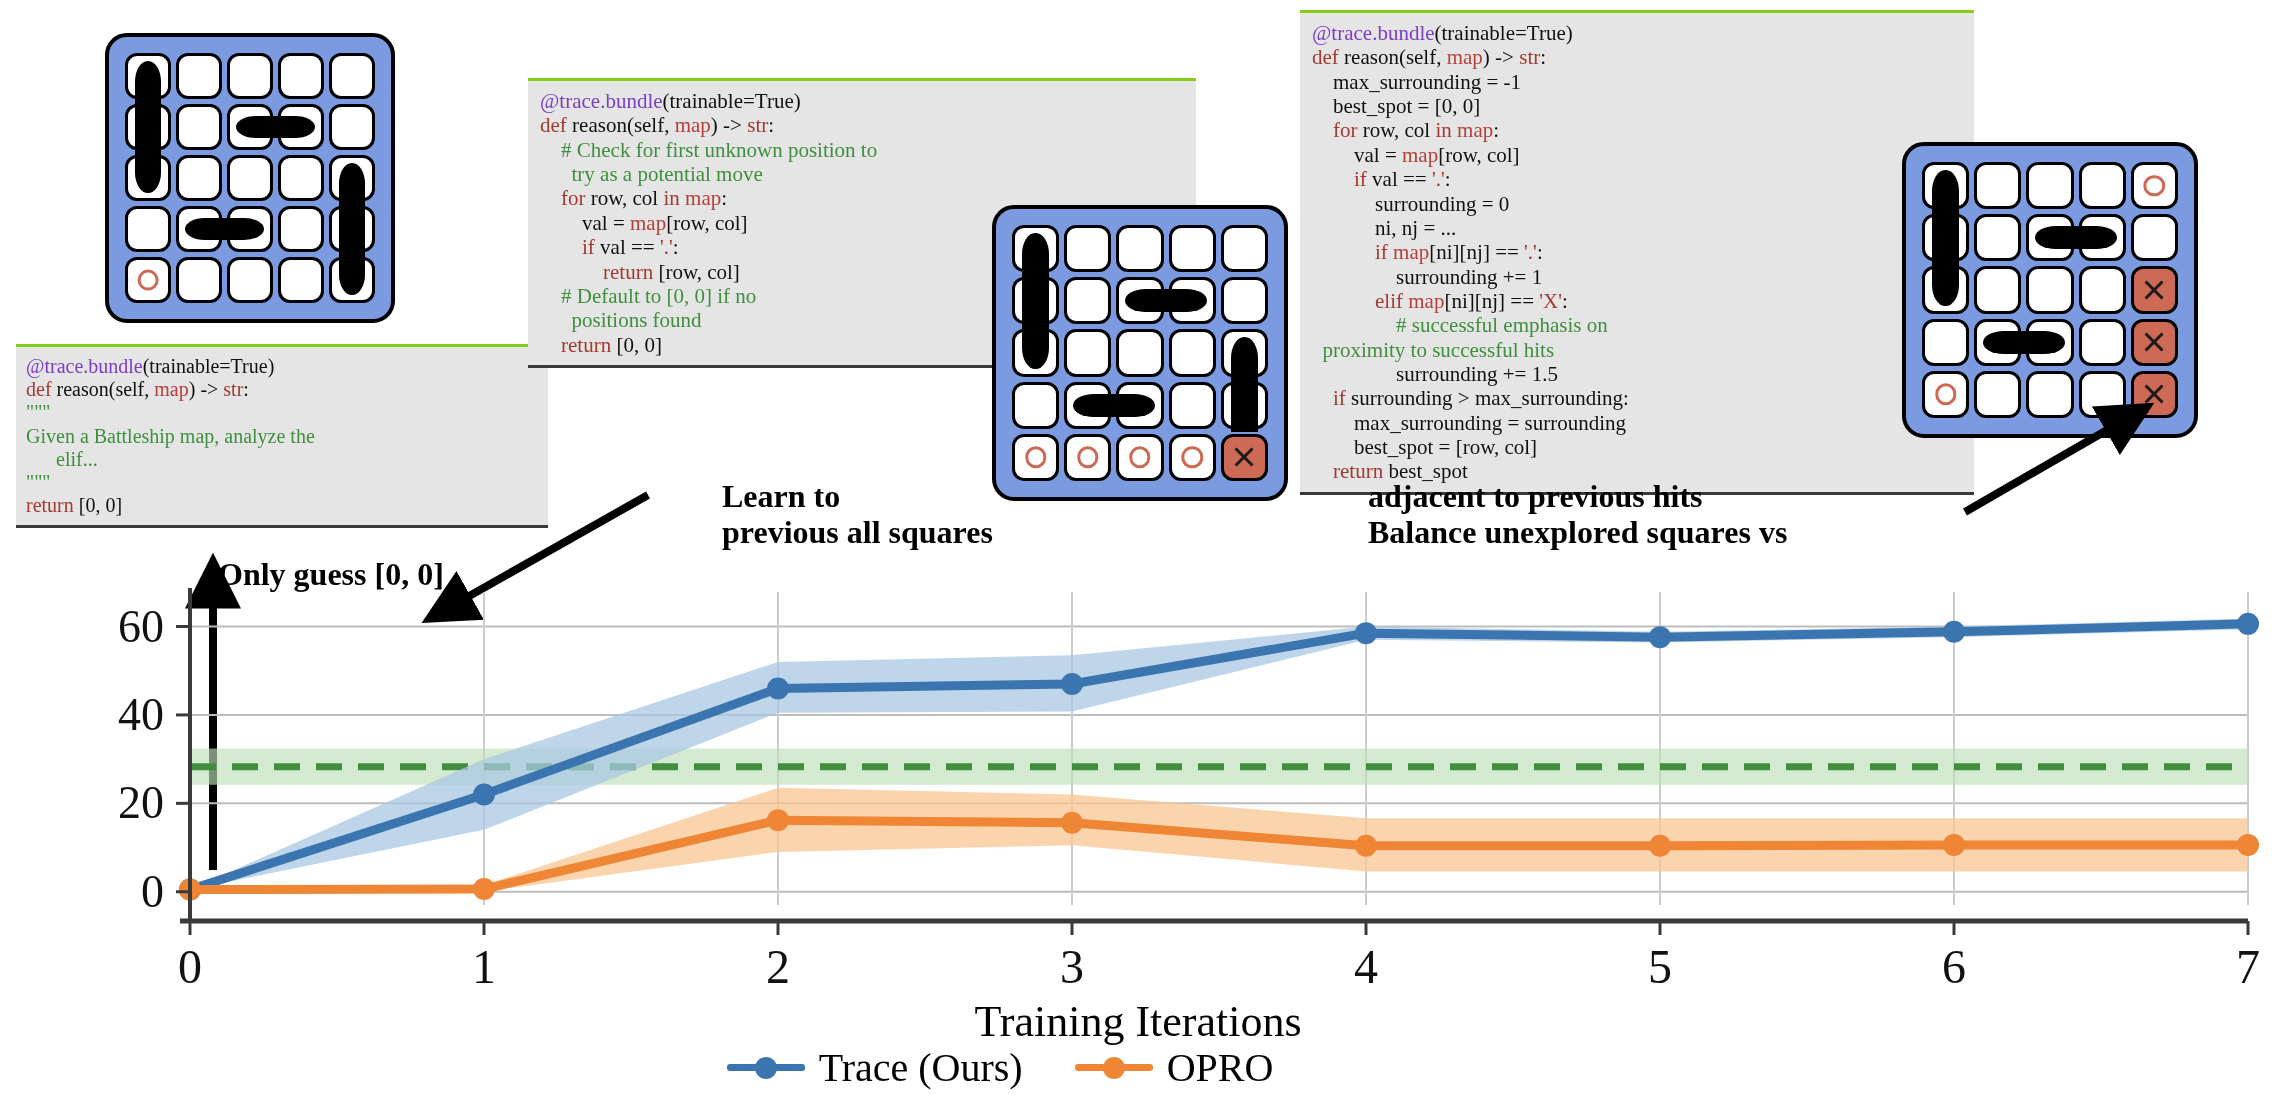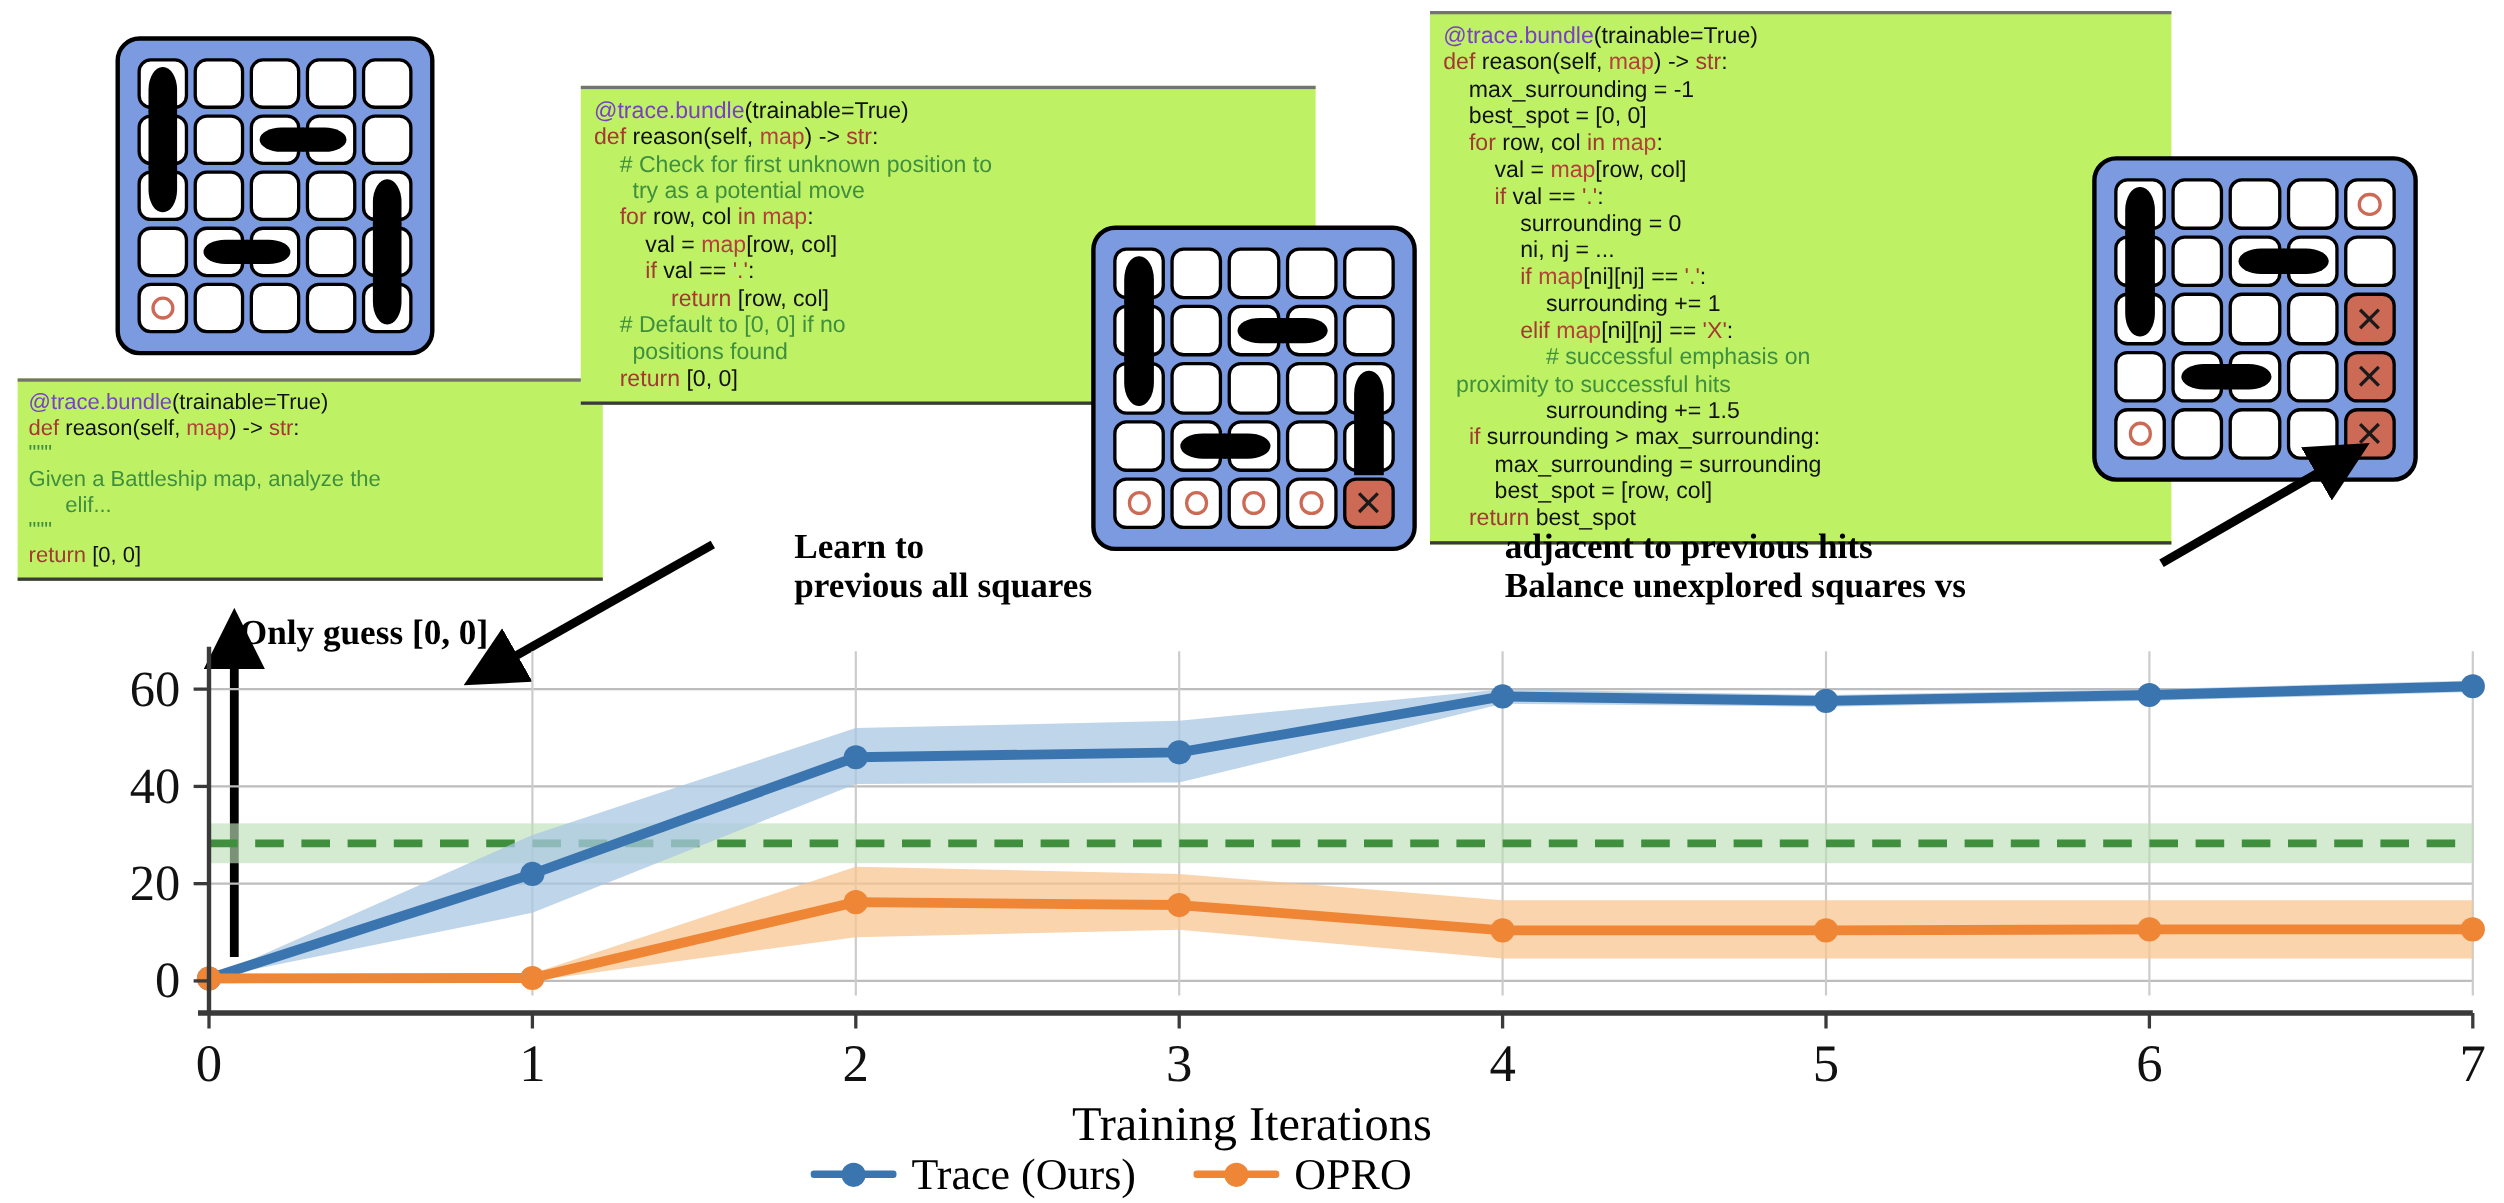--- a/index.html
+++ b/index.html
@@ -1,22 +1,22 @@
 <!DOCTYPE html>
 <html><head>
 <meta charset="utf-8">
 <style>
   html,body{margin:0;padding:0;background:#ffffff;}
   body{width:2276px;height:1094px;position:relative;overflow:hidden;
        font-family:"Liberation Serif", serif;}
 
   
-  .codebox{position:absolute;background:#bef264;
-           border-top:3px solid #737373;border-bottom:3px solid #3a3a3a;
-           font-family:Liberation Sans, sans-serif;
+  .codebox{position:absolute;background:#e5e5e5;
+           border-top:3px solid #84cc16;border-bottom:3px solid #3a3a3a;
+           font-family:Liberation Serif, serif;
            white-space:pre;line-height:1.16;color:#111;}
   .kw{color:#a33a32;}
   .dec{color:#7a3fc4;}
   .cm{color:#3f8f3f;}
   .arg{color:#b5403a;}
 
   #code1{left:16px;top:344px;width:512px;font-size:20px;padding:8px 10px;}
   #code2{left:528px;top:78px;width:644px;font-size:21px;padding:8px 12px;}
   #code3{left:1300px;top:10px;width:650px;font-size:21px;padding:8px 12px;}
 
@@ -53,21 +53,21 @@
   #anno1{left:218px;top:556px;}
   #anno2{left:722px;top:478px;}
   #anno3{left:1368px;top:478px;}
 
   
   #chart{position:absolute;left:0;top:560px;width:2276px;height:534px;}
   #xlabel{position:absolute;left:0;top:996px;width:2276px;text-align:center;
           font-size:44px;}
   .legend{position:absolute;left:0;top:1044px;width:2000px;
           display:flex;justify-content:center;align-items:center;gap:52px;
-          font-size:40px;margin-left:10px;}
+          font-size:40px;}
   .lg{display:flex;align-items:center;gap:14px;}
   .lgline{width:78px;height:7px;border-radius:3px;display:block;position:relative;}
   .lgdot{position:absolute;left:50%;top:50%;width:22px;height:22px;
          border-radius:50%;transform:translate(-50%,-50%);}
   .lgdash{width:78px;height:0;border-top:6px dashed #3f8f3f;display:block;}
 </style>
 </head>
 <body>
 
 <div class="codebox" id="code1"><span><span class="dec">@trace.bundle</span>(trainable=True)

